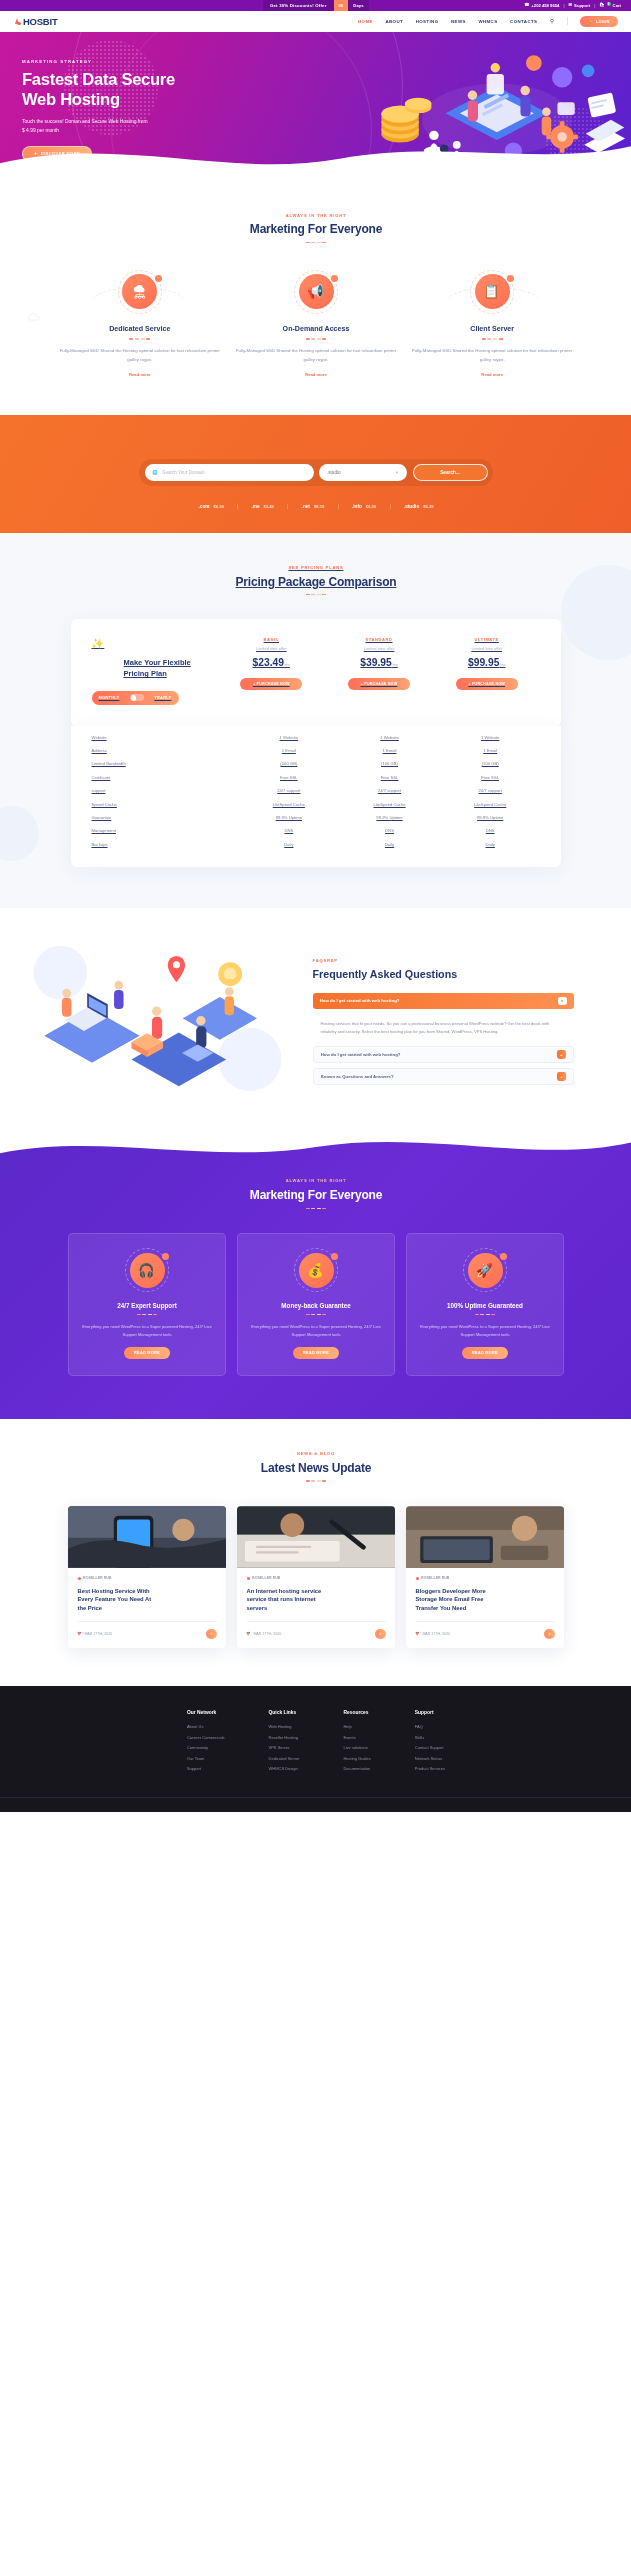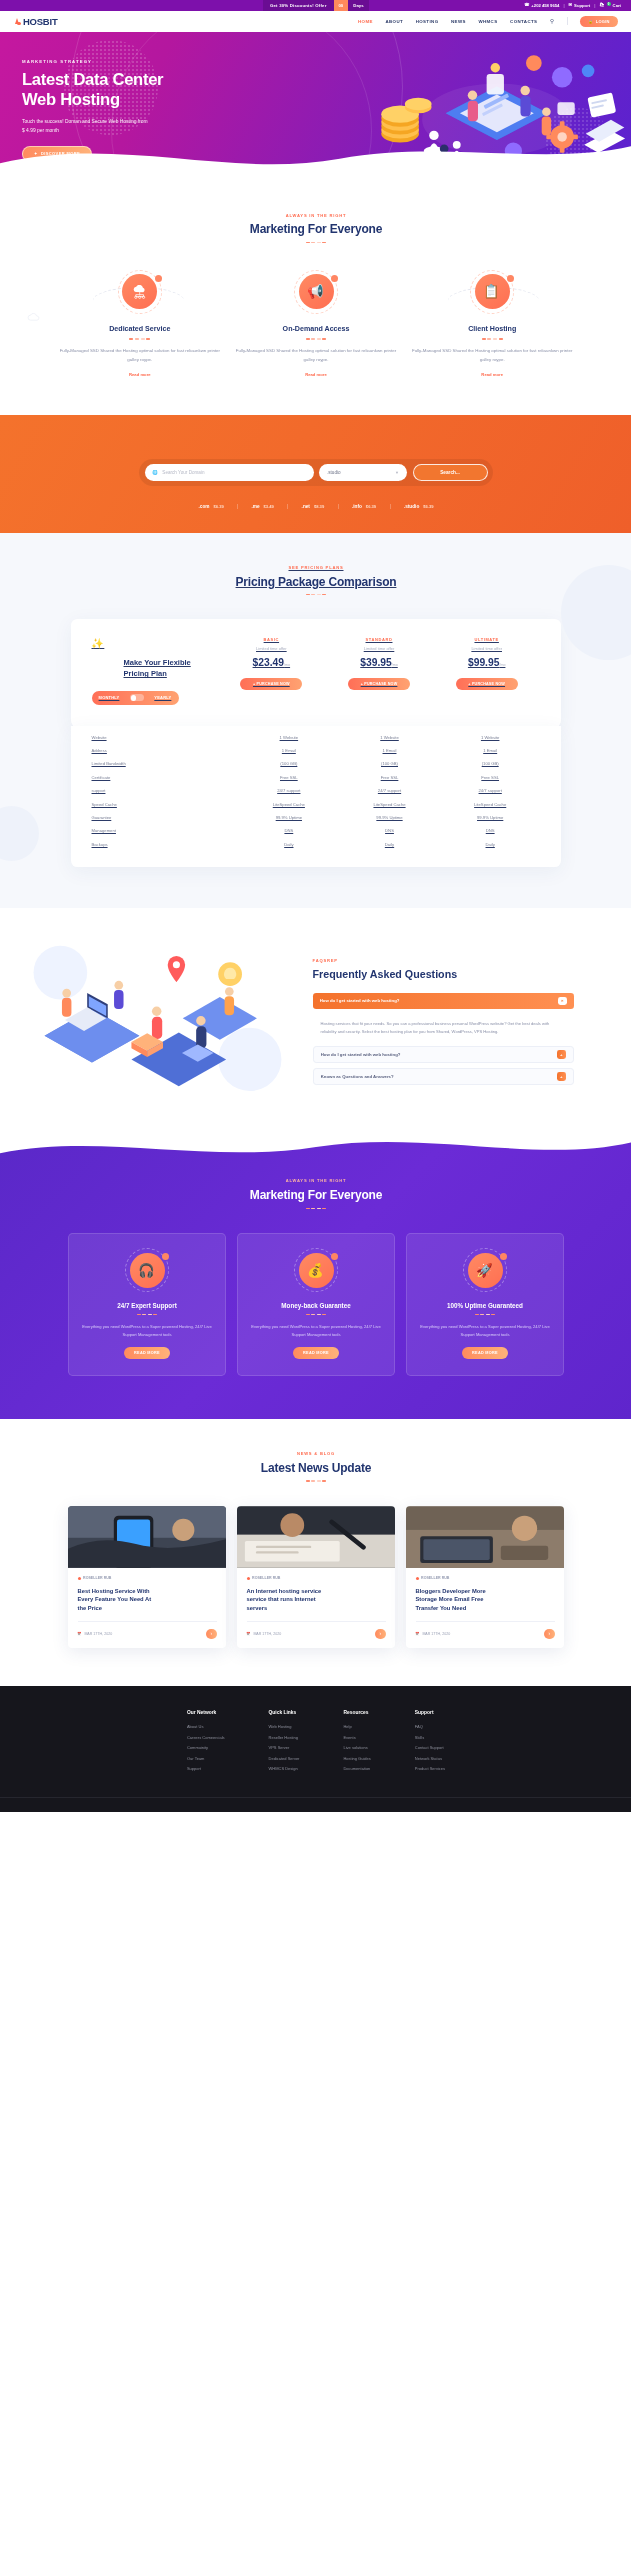--- a/index.html
+++ b/index.html
@@ -217,21 +217,21 @@
 
   <div class="hero">
     <div class="hero-swirl"></div>
     <div class="hero-swirl2"></div>
     <div class="hero-dots"></div>
     <div class="hero-dots2"></div>
 
     <div class="hero-inner">
       <div class="hero-eyebrow">MARKETING STRATEGY</div>
       <div class="hero-title">
-        <div>Latest Data Center</div>
+        <div>Fastest Data Secure</div>
         <div>Web Hosting</div>
       </div>
       <div class="hero-sub">
         <div>Touch the success! Doman and Secure Web Hosting from</div>
         <div>$ 4.99 per month</div>
       </div>
       <div class="btn-hero">
         <span>✦</span>
         <span>DISCOVER MORE</span>
       </div>
@@ -372,21 +372,21 @@
           </div>
         <p>Fully-Managed SSD Shared the Hosting optimal solution for fast reliaunkwn printer galley roype.</p>
         <a class="more" href="#">Read more</a>
       </div>
 
       <div class="svc">
         <div class="svc-ring">
           <div class="svc-circ">📋</div>
           <span class="svc-dot"></span>
         </div>
-        <h3>Client Hosting</h3>
+        <h3>Client Server</h3>
         <div class="dashes">
             <i></i>
             <i></i>
             <i></i>
             <i></i>
           </div>
         <p>Fully-Managed SSD Shared the Hosting optimal solution for fast reliaunkwn printer galley roype.</p>
         <a class="more" href="#">Read more</a>
       </div>
     </div>

